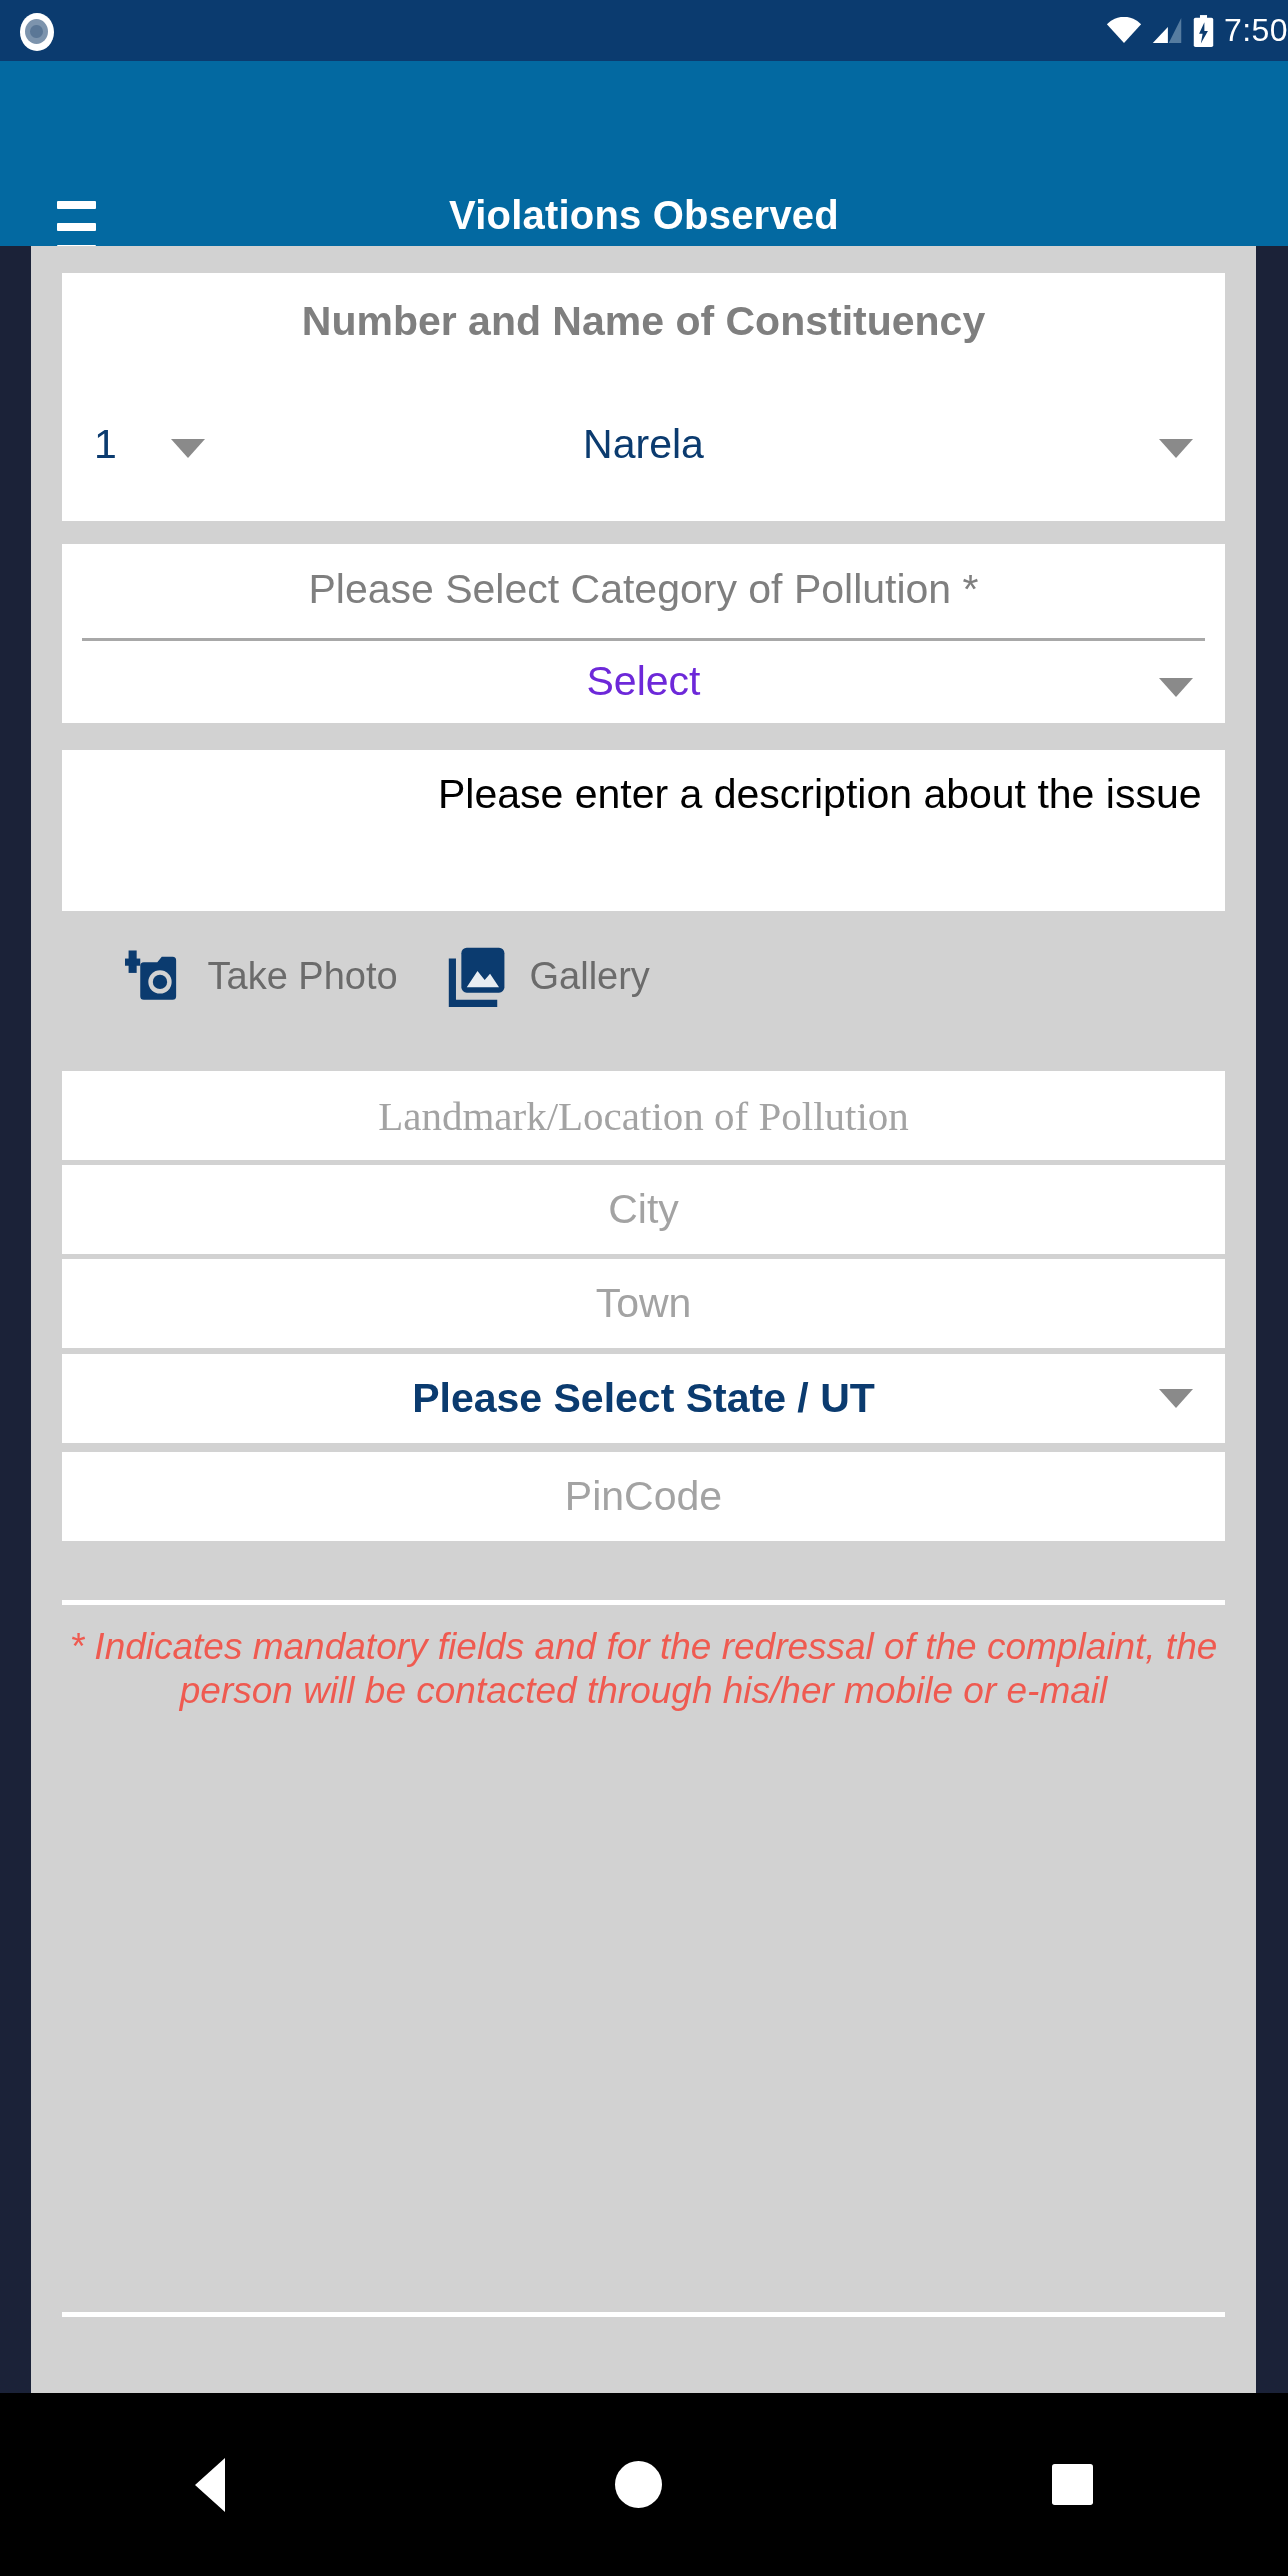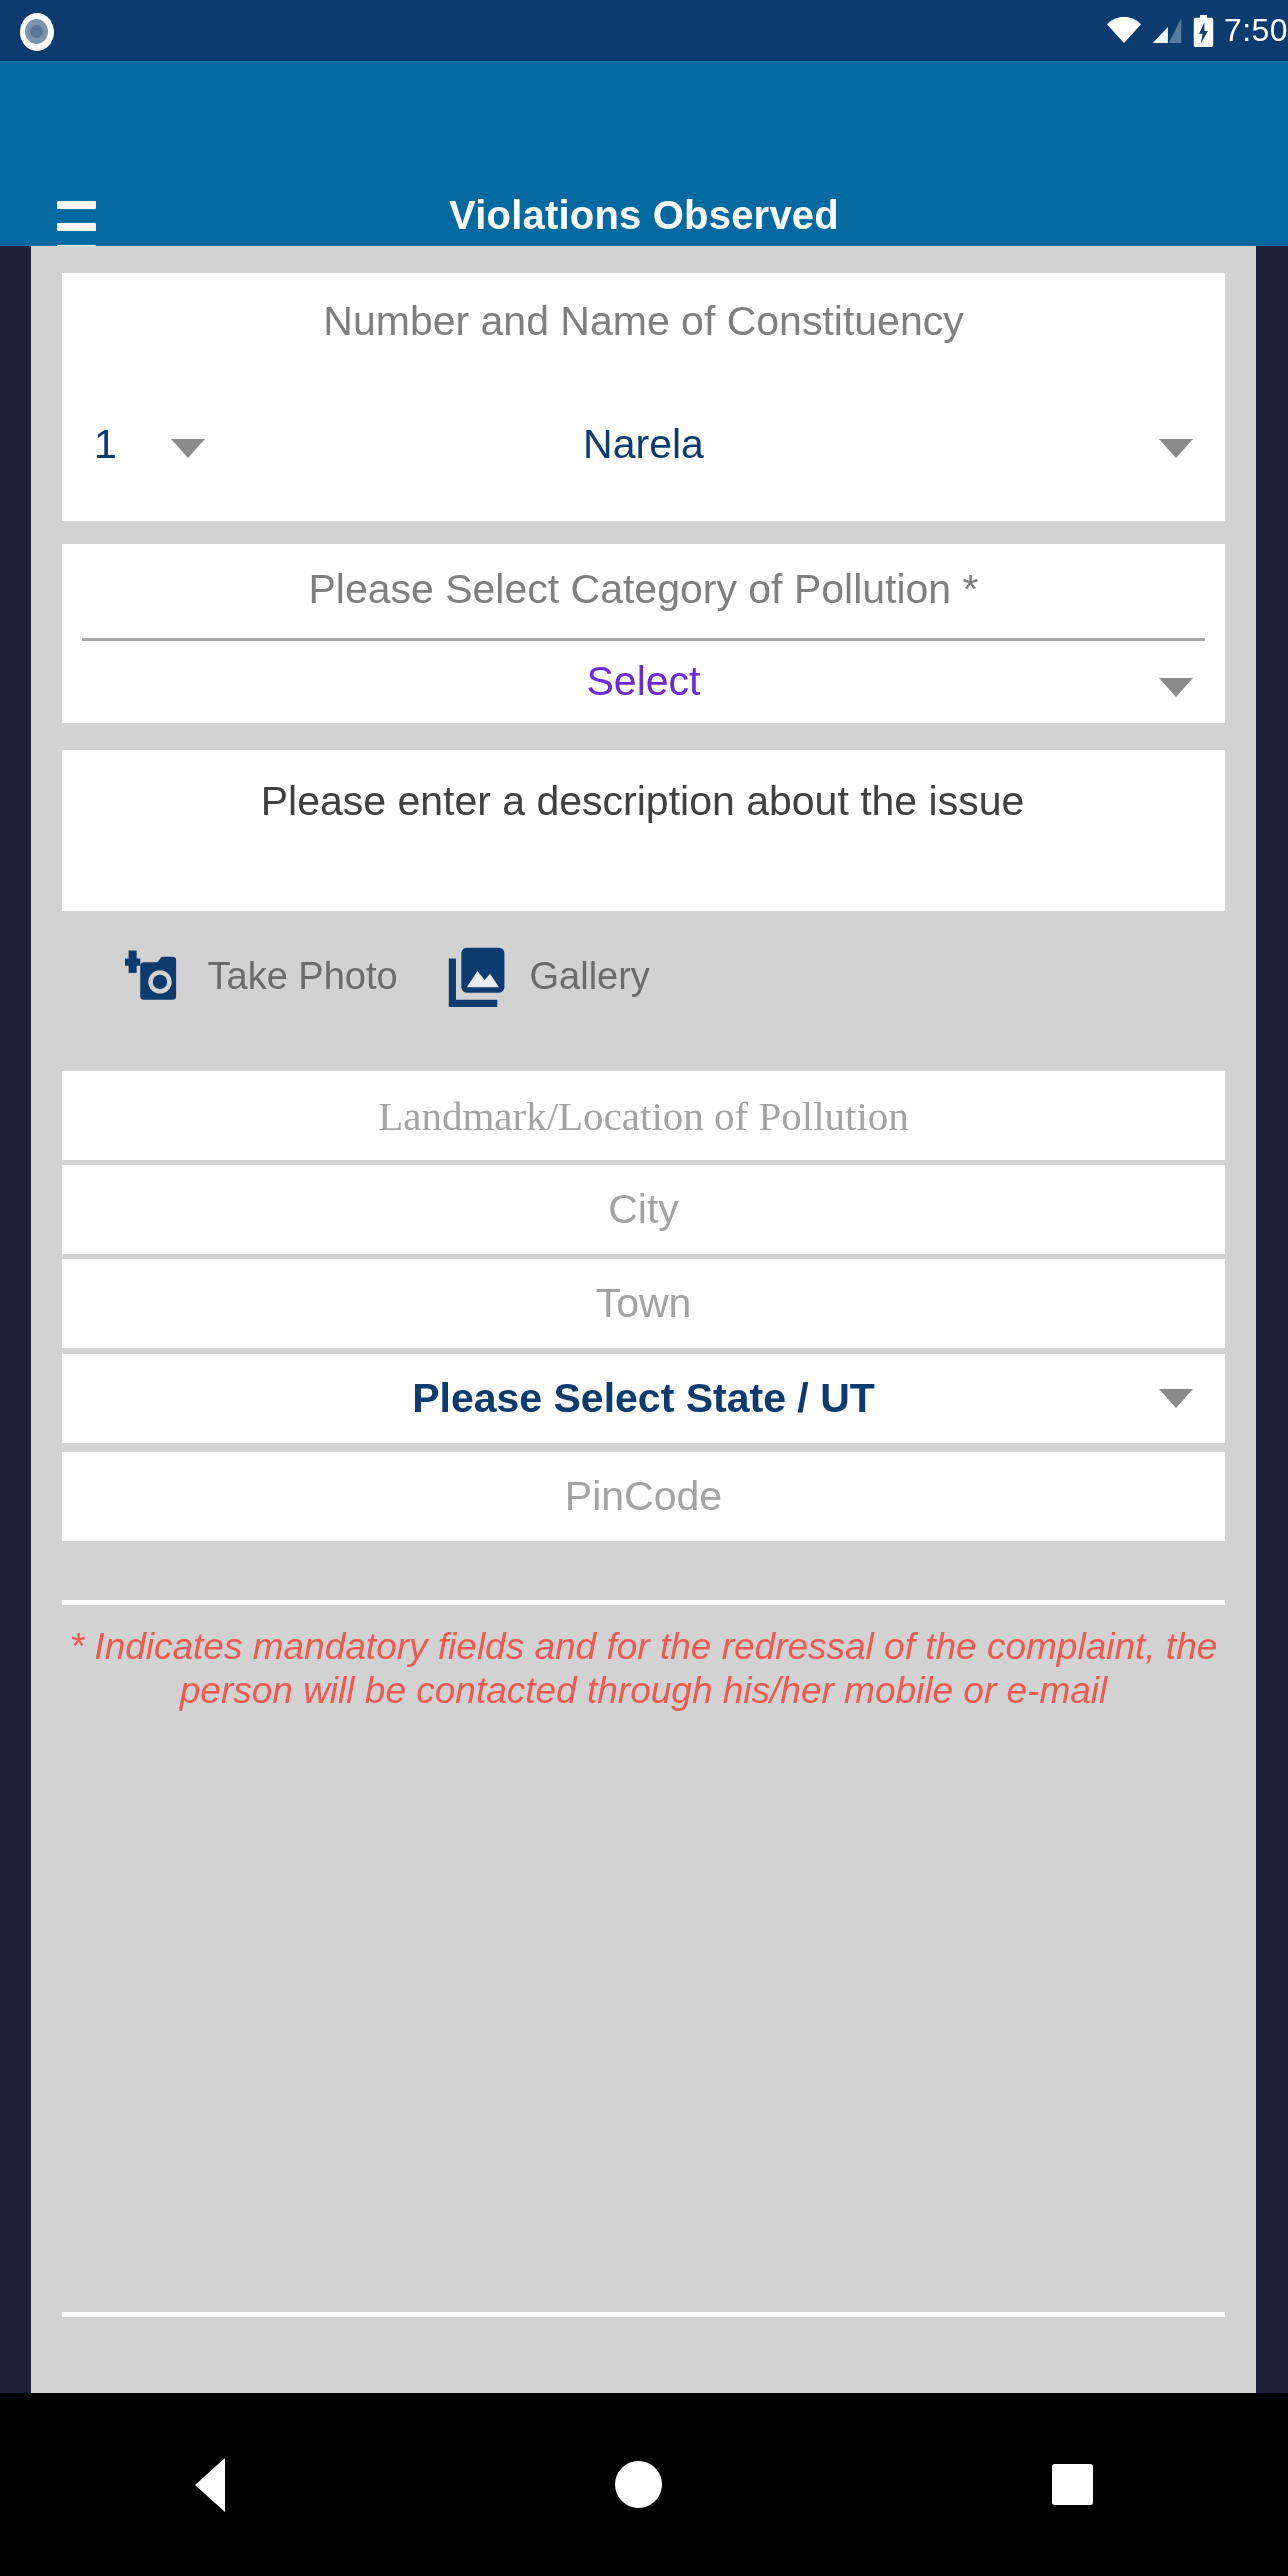--- a/index.html
+++ b/index.html
@@ -71,21 +71,21 @@
 
   .card {
     position: absolute; left: 31px; width: 1163px;
     background: #ffffff;
   }
 
   
   #card-constituency { top: 27px; height: 248px; }
   .constituency-label {
     position: absolute; left: 0; top: 25px; width: 100%;
-    text-align: center; color: #7f7f7f; font-size: 41px;
+    text-align: center; color: #7f7f7f; font-size: 41px; font-weight: bold;
   }
   .constituency-row {
     position: absolute; left: 0; top: 128px; width: 100%; height: 98px;
   }
   .cons-number {
     position: absolute; left: 32px; top: 19.7px;
     color: #0b3b6f; font-size: 41px;
   }
   .caret {
     width: 0; height: 0;
@@ -112,22 +112,22 @@
   }
   .category-value {
     position: absolute; left: 0; top: 114px; width: 100%;
     text-align: center; color: #6d28d9; font-size: 41px;
   }
   .category-caret { position: absolute; right: 32px; top: 134px; }
 
   
   #card-description { top: 504px; height: 161px; }
   .desc-placeholder {
-    position: absolute; left: 21.5px; top: 28px; width: 1118px;
-    color: #404040; font-size: 41px; text-align: center;
+    position: absolute; left: 21.5px; top: 21px; width: 1118px;
+    color: #000000; font-size: 41px; text-align: right;
   }
 
   
   .photo-row {
     position: absolute; left: 31px; top: 684px; width: 1163px; height: 98px;
   }
   .photo-btn {
     position: absolute; display: flex; align-items: center; gap: 21.5px;
     cursor: pointer;
   }

